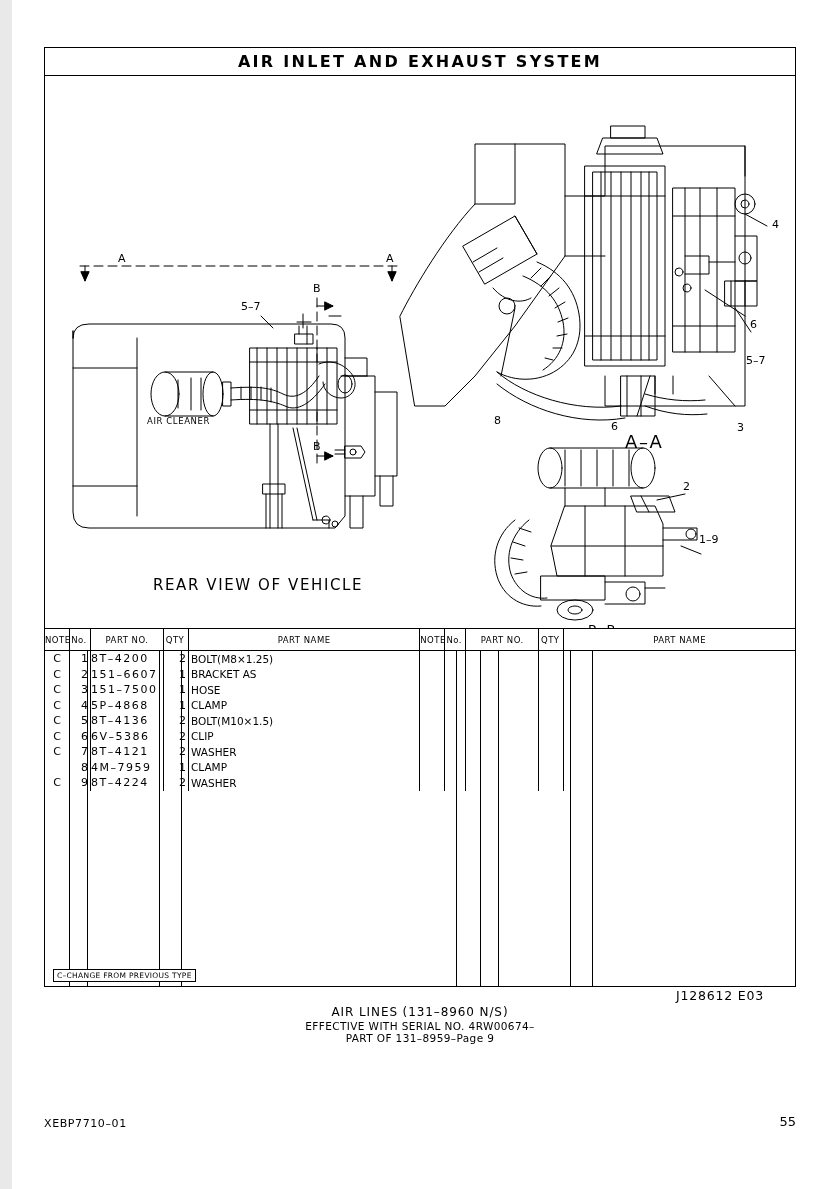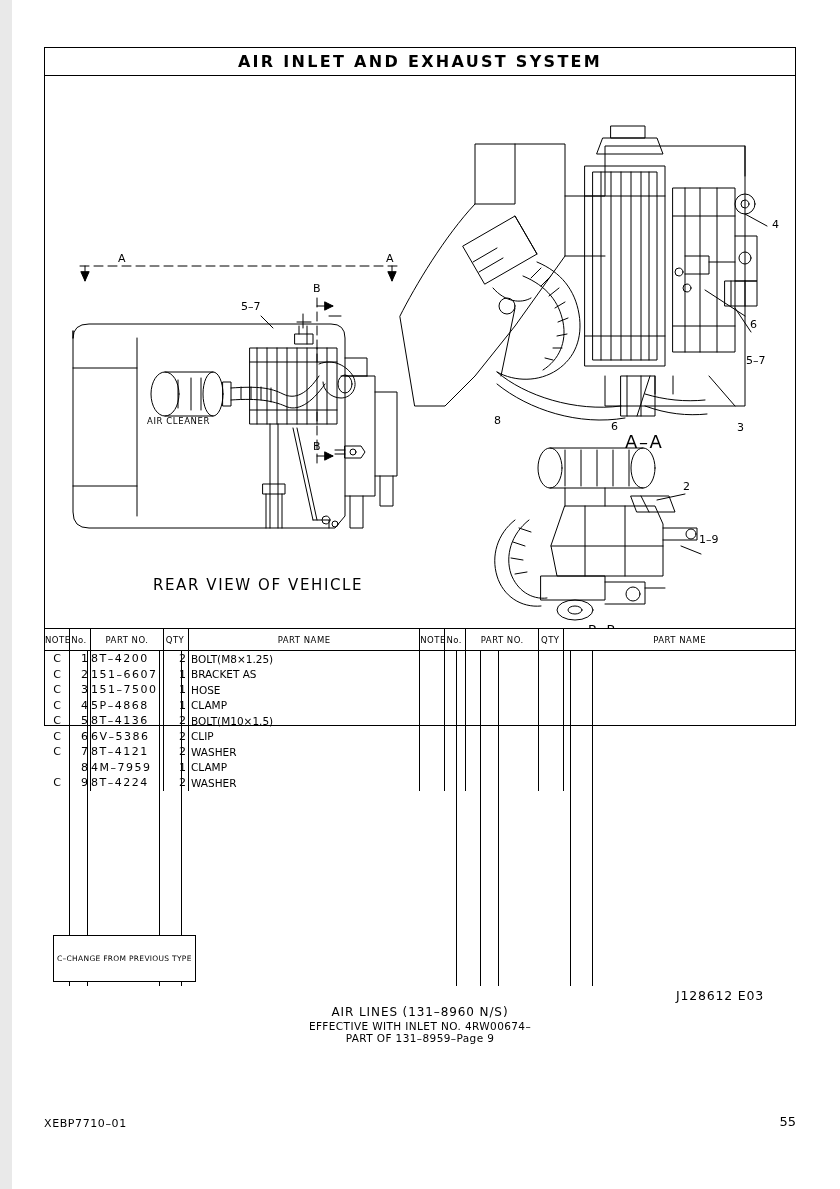--- a/index.html
+++ b/index.html
@@ -20,21 +20,21 @@
     left: 0; top: 0;
     width: 840px;
     height: 1189px;
   }
   
   .frame {
     position: absolute;
     left: 44px;
     top: 47px;
     width: 752px;
-    height: 679px;
+    height: 940px;
     border: 1.5px solid #000;
     box-sizing: border-box;
   }
   .title-bar {
     position: absolute;
     left: 0; top: 0;
     width: 100%;
     height: 28px;
     border-bottom: 1.5px solid #000;
     box-sizing: border-box;
@@ -131,21 +131,21 @@
   table.pt tr td:last-child { border-right: none; }
   table.pt tr th:last-child { border-right: none; }
   .hdr-note { font-size: 8px; }
   .change-note {
     position: absolute;
     left: 8px;
     bottom: 4px;
     font-size: 7.5px;
     font-family: "DejaVu Sans", sans-serif;
     border: 1px solid #000;
-    padding: 18px 3px;
+    padding: 1px 3px;
     letter-spacing: 0.3px;
     background: #fff;
   }
   
   .tbl-vline {
     position: absolute;
     top: 21px;
     bottom: 0;
     width: 1px;
     background: #000;
@@ -517,19 +517,19 @@
       <div class="tbl-vline" style="left:547px;"></div>
 
       <div class="change-note">C–CHANGE FROM PREVIOUS TYPE</div>
     </div>
   </div>
 
   <div class="doc-id">J128612  E03</div>
 
   <div class="footer-center">
     <div class="fc1">AIR LINES (131–8960 N/S)</div>
-    <div class="fc2">EFFECTIVE WITH INLET NO. 4RW00674–</div>
+    <div class="fc2">EFFECTIVE WITH SERIAL NO. 4RW00674–</div>
     <div class="fc3">PART OF 131–8959–Page 9</div>
   </div>
 
   <div class="pg-left">XEBP7710–01</div>
   <div class="pg-right">55</div>
 </div>
 
 </body></html>

